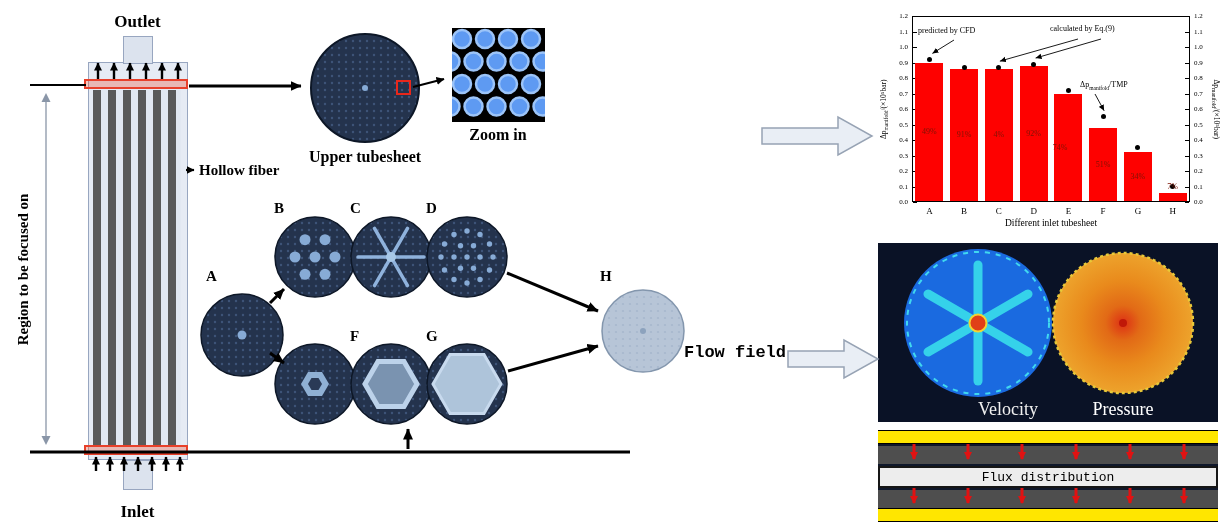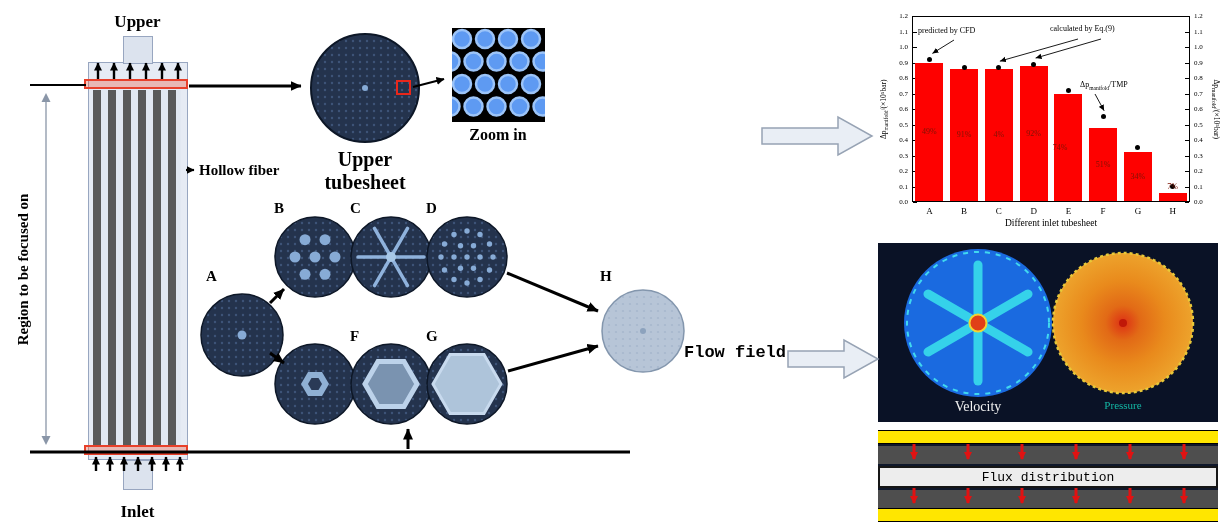--- a/index.html
+++ b/index.html
@@ -57,31 +57,31 @@
     </defs>
   </svg>
 
   <div class="abs" style="left:88px;top:62px;width:98px;height:396px;background:#e6ebf4;border:1px solid #98a6c0;"></div>
   <div class="abs" style="left:93px;top:90px;width:88px;height:356px;background:repeating-linear-gradient(90deg,#5a5a5a 0 8px,#e2e8f2 8px 15px);"></div>
   <div class="abs" style="left:123px;top:36px;width:28px;height:26px;background:#dce3ee;border:1px solid #98a6c0;"></div>
   <div class="abs" style="left:123px;top:460px;width:28px;height:28px;background:#dce3ee;border:1px solid #98a6c0;"></div>
   <div class="abs" style="left:84px;top:79px;width:104px;height:10px;border:2px solid #e8402a;background:rgba(235,90,60,0.35);box-sizing:border-box;"></div>
   <div class="abs" style="left:84px;top:445px;width:104px;height:10px;border:2px solid #e8402a;background:rgba(235,90,60,0.35);box-sizing:border-box;"></div>
 
-  <div class="cap" style="left:100px;top:12px;width:75px;text-align:center;font-size:17px;">Upper</div>
+  <div class="cap" style="left:100px;top:12px;width:75px;text-align:center;font-size:17px;">Outlet</div>
   <div class="cap" style="left:100px;top:502px;width:75px;text-align:center;font-size:17px;">Inlet</div>
   <div class="cap" style="left:199px;top:162px;font-size:15px;">Hollow fiber</div>
   <div class="cap" style="left:-97px;top:261px;width:240px;text-align:center;font-size:15px;transform:rotate(-90deg);">Region to be focused on</div>
 
   <svg class="abs" style="left:309px;top:32px;" width="112" height="112">
     <circle cx="56" cy="56" r="54" fill="url(#tex)" stroke="#0d1727" stroke-width="2"></circle>
     <circle cx="56" cy="56" r="3" fill="#87abd6"></circle>
     <rect x="88" y="49" width="13" height="13" fill="none" stroke="#e8271b" stroke-width="2"></rect>
   </svg>
-  <div class="cap" style="left:300px;top:148px;width:130px;text-align:center;font-size:20px;">Upper tubesheet</div>
+  <div class="cap" style="left:300px;top:148px;width:130px;text-align:center;font-size:16px;">Upper tubesheet</div>
 
   <svg class="abs" style="left:452px;top:28px;" width="93" height="94">
     <rect width="93" height="94" fill="#000"></rect>
     <g fill="#5e9af2" stroke="#9cc4f8" stroke-width="2.5">
       <circle cx="10" cy="11" r="9"></circle>
         <circle cx="33" cy="11" r="9"></circle>
         <circle cx="56" cy="11" r="9"></circle>
         <circle cx="79" cy="11" r="9"></circle>
       <circle cx="-1.5" cy="33.5" r="9"></circle>
         <circle cx="21.5" cy="33.5" r="9"></circle>
@@ -301,22 +301,22 @@
           <line x1="150" y1="51" x2="50" y2="109"></line>
           <line x1="50" y1="51" x2="150" y2="109"></line>
         </g>
         <circle cx="100" cy="80" r="8.5" fill="#e04018" stroke="#f2d434" stroke-width="2"></circle>
       </g>
       <g>
         <circle cx="245" cy="80" r="70" fill="url(#pgrad)" stroke="#e8c838" stroke-width="2.5" stroke-dasharray="3 3"></circle>
         <circle cx="245" cy="80" r="4" fill="#c01808"></circle>
       </g>
     </svg>
-    <div class="abs" style="left:40px;top:156px;width:120px;text-align:center;font-size:14px;color:#f0f0f0;">Velocity</div>
-    <div class="abs" style="left:185px;top:156px;width:120px;text-align:center;font-size:11px;color:#14b8a6;">Pressure</div>
+    <div class="abs" style="left:40px;top:156px;width:120px;text-align:right;font-size:18px;color:#f0f0f0;">Velocity</div>
+    <div class="abs" style="left:185px;top:156px;width:120px;text-align:center;font-size:18px;color:#ffffff;">Pressure</div>
   </div>
 
   <div class="abs" style="left:878px;top:430px;width:340px;height:92px;background:#0f172a;">
     <div class="band" style="top:0;height:14px;background:#ffe600;border-top:1px solid #000;border-bottom:1px solid #000;"></div>
     <div class="band" style="top:16px;height:18px;background:#4e4e4e;"></div>
     <div class="band mono" style="top:36px;height:22px;line-height:19px;text-align:center;font-size:13px;background:#ededed;border:2px solid #161616;color:#000;">Flux distribution</div>
     <div class="band" style="top:60px;height:18px;background:#4e4e4e;"></div>
     <div class="band" style="top:78px;height:14px;background:#ffe600;border-top:1px solid #000;border-bottom:1px solid #000;"></div>
     <svg class="abs" width="340" height="92" style="left:0;top:0;pointer-events:none;">
       <g stroke="#e01212" stroke-width="3">

